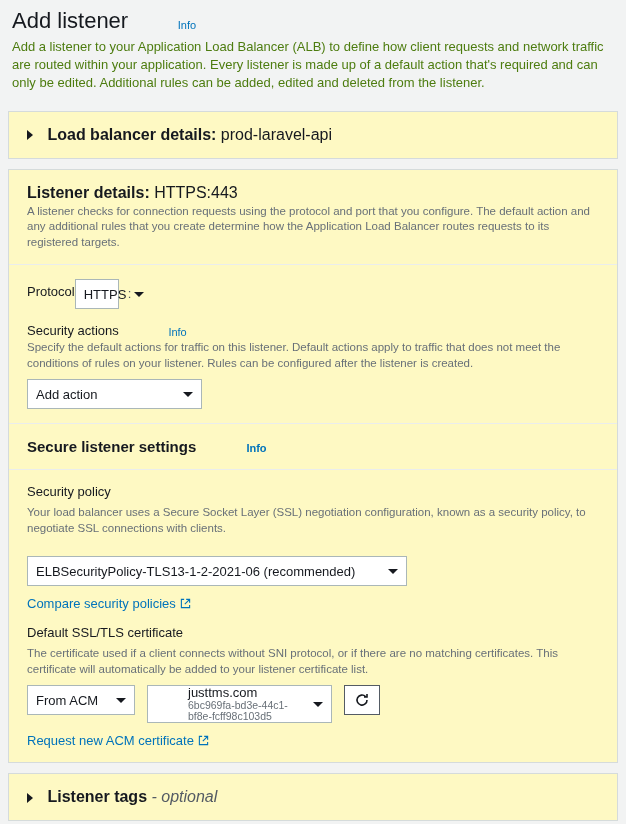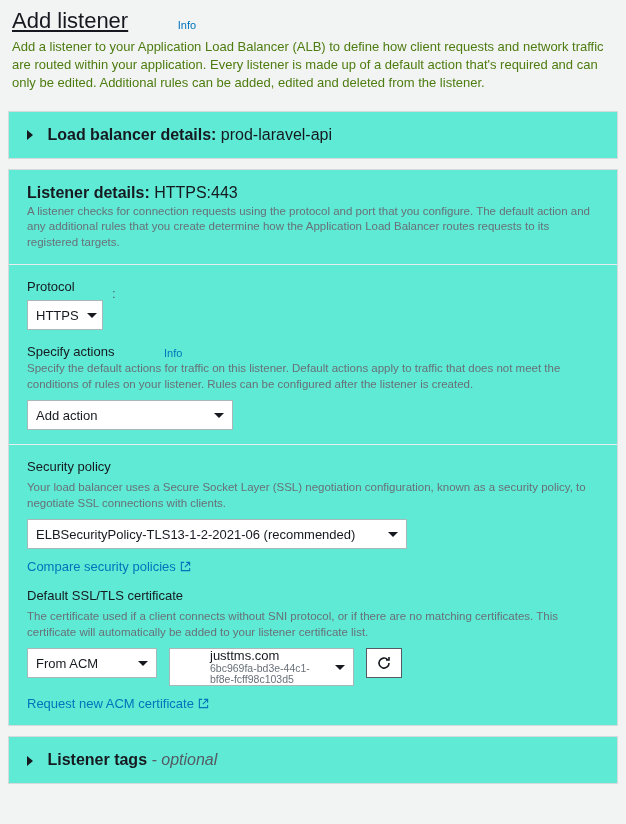--- a/index.html
+++ b/index.html
@@ -5,25 +5,25 @@
   * { box-sizing: border-box; margin: 0; padding: 0; }
   body {
     font-family: "Amazon Ember", "Helvetica Neue", Arial, sans-serif;
     font-size: 13px;
     color: #16191f;
     background: #f2f3f3;
     padding: 8px;
     width: 626px;
   }
   .page-header { padding: 0 4px 8px 4px; }
-  .page-title { font-size: 22px; font-weight: 400; display: inline; text-decoration: underline; }
+  .page-title { font-size: 22px; font-weight: 400; display: inline; }
   .info-link { font-size: 11px; color: #0073bb; cursor: pointer; margin-left: 6px; vertical-align: middle; padding-left: 40px;}
   .page-desc { font-size: 13px; color: #4d7c0f; line-height: 1.4; margin-top: 4px; }
   .panel {
-    background: #5eead4;
+    background: #fef9c3;
     border: 1px solid #d5dbdb;
     margin-top: 10px;
   }
   .panel-header {
     padding: 14px 18px;
     font-size: 16px;
     font-weight: 700;
   }
   .panel-header .thin { font-weight: 400; }
   .panel-header .ital { font-weight: 400; font-style: italic; color:#545b64;}
@@ -33,21 +33,21 @@
     border-top: 5px solid transparent;
     border-bottom: 5px solid transparent;
     border-left: 6px solid #16191f;
     margin-right: 10px;
     vertical-align: middle;
   }
   .sub-desc { font-size: 11.5px; color: #687078; line-height: 1.35; margin-top: 2px; font-weight:400;}
   .panel-body { border-top: 1px solid #eaeded; padding: 14px 18px; }
   .form-row { display: flex; align-items: flex-start; gap: 6px; }
   .fgroup label, .field-label { font-size: 13px; color: #16191f; display: block; margin-bottom: 6px; }
-  .fgroup { display: flex; flex-direction: column; }
+  .fgroup { display: flex; flex-direction: row; align-items: center; }
   .colon { padding: 7px 3px 0 3px; color:#545b64; }
   .select, .text-input, .dropdown {
     border: 1px solid #aab7b8;
     padding: 5px 8px;
     font-size: 13px;
     background: #fff;
     height: 30px;
     display: flex;
     align-items: center;
     justify-content: space-between;
@@ -83,23 +83,23 @@
   }
   .cert-main { font-size:13px; line-height:1.1; }
   .cert-sub { font-size:10.5px; color:#687078; line-height:1.1; }
   .refresh-btn {
     border: 1px solid #545b64;
     background: #fff;
     width: 36px; height: 30px;
     display:flex; align-items:center; justify-content:center;
     cursor:pointer;
   }
-  .w90 { width: 76px; }
-  .w175 { width: 206px; }
-  .w130 { width: 130px; }
+  .w90 { width: 44px; }
+  .w175 { width: 175px; }
+  .w130 { width: 108px; }
   .w205 { width: 185px; padding-left: 40px; }
   .w380 { width: 380px; }
 </style>
 </head>
 <body>
 
 <div class="page-header">
   <span class="page-title">Add listener</span>
   <span class="info-link">Info</span>
   <div class="page-desc">Add a listener to your Application Load Balancer (ALB) to define how client requests and network traffic are routed within your application. Every listener is made up of a default action that's required and can only be edited. Additional rules can be added, edited and deleted from the listener.</div>
@@ -128,35 +128,39 @@
         <label>Protocol</label>
         <div class="select w90">
           <span>HTTPS</span>
           <span class="caret-down"></span>
         </div>
       </div>
       <div class="colon">:</div>
     </div>
 
     <div class="section-block">
-      <span class="section-title">Specify actions</span>
+      <span class="section-title">Security actions</span>
       <span class="info-link">Info</span>
       <div class="sub-desc">Specify the default actions for traffic on this listener. Default actions apply to traffic that does not meet the conditions of rules on your listener. Rules can be configured after the listener is created.</div>
       <div class="select w175" style="margin-top:8px;">
         <span>Add action</span>
         <span class="caret-down"></span>
       </div>
     </div>
   </div>
 
+  <div class="divider-heading">
+    <span>Secure listener settings</span>
+    <span class="info-link">Info</span>
+  </div>
 
   <div class="panel-body">
     <div class="field-label">Security policy</div>
     <div class="sub-desc">Your load balancer uses a Secure Socket Layer (SSL) negotiation configuration, known as a security policy, to negotiate SSL connections with clients.</div>
-    <div class="select w380" style="margin-top:8px;">
+    <div class="select w380" style="margin-top:20px;">
       <span>ELBSecurityPolicy-TLS13-1-2-2021-06 (recommended)</span>
       <span class="caret-down"></span>
     </div>
     <div style="margin-top:10px;">
       <span class="link">
         <span>Compare security policies</span>
         <svg class="ext-icon" viewBox="0 0 16 16" fill="none" stroke="#0073bb" stroke-width="1.6">
             <path d="M6 2H2v12h12v-4M9 2h5v5M14 2L7 9"></path>
           </svg>
       </span>

